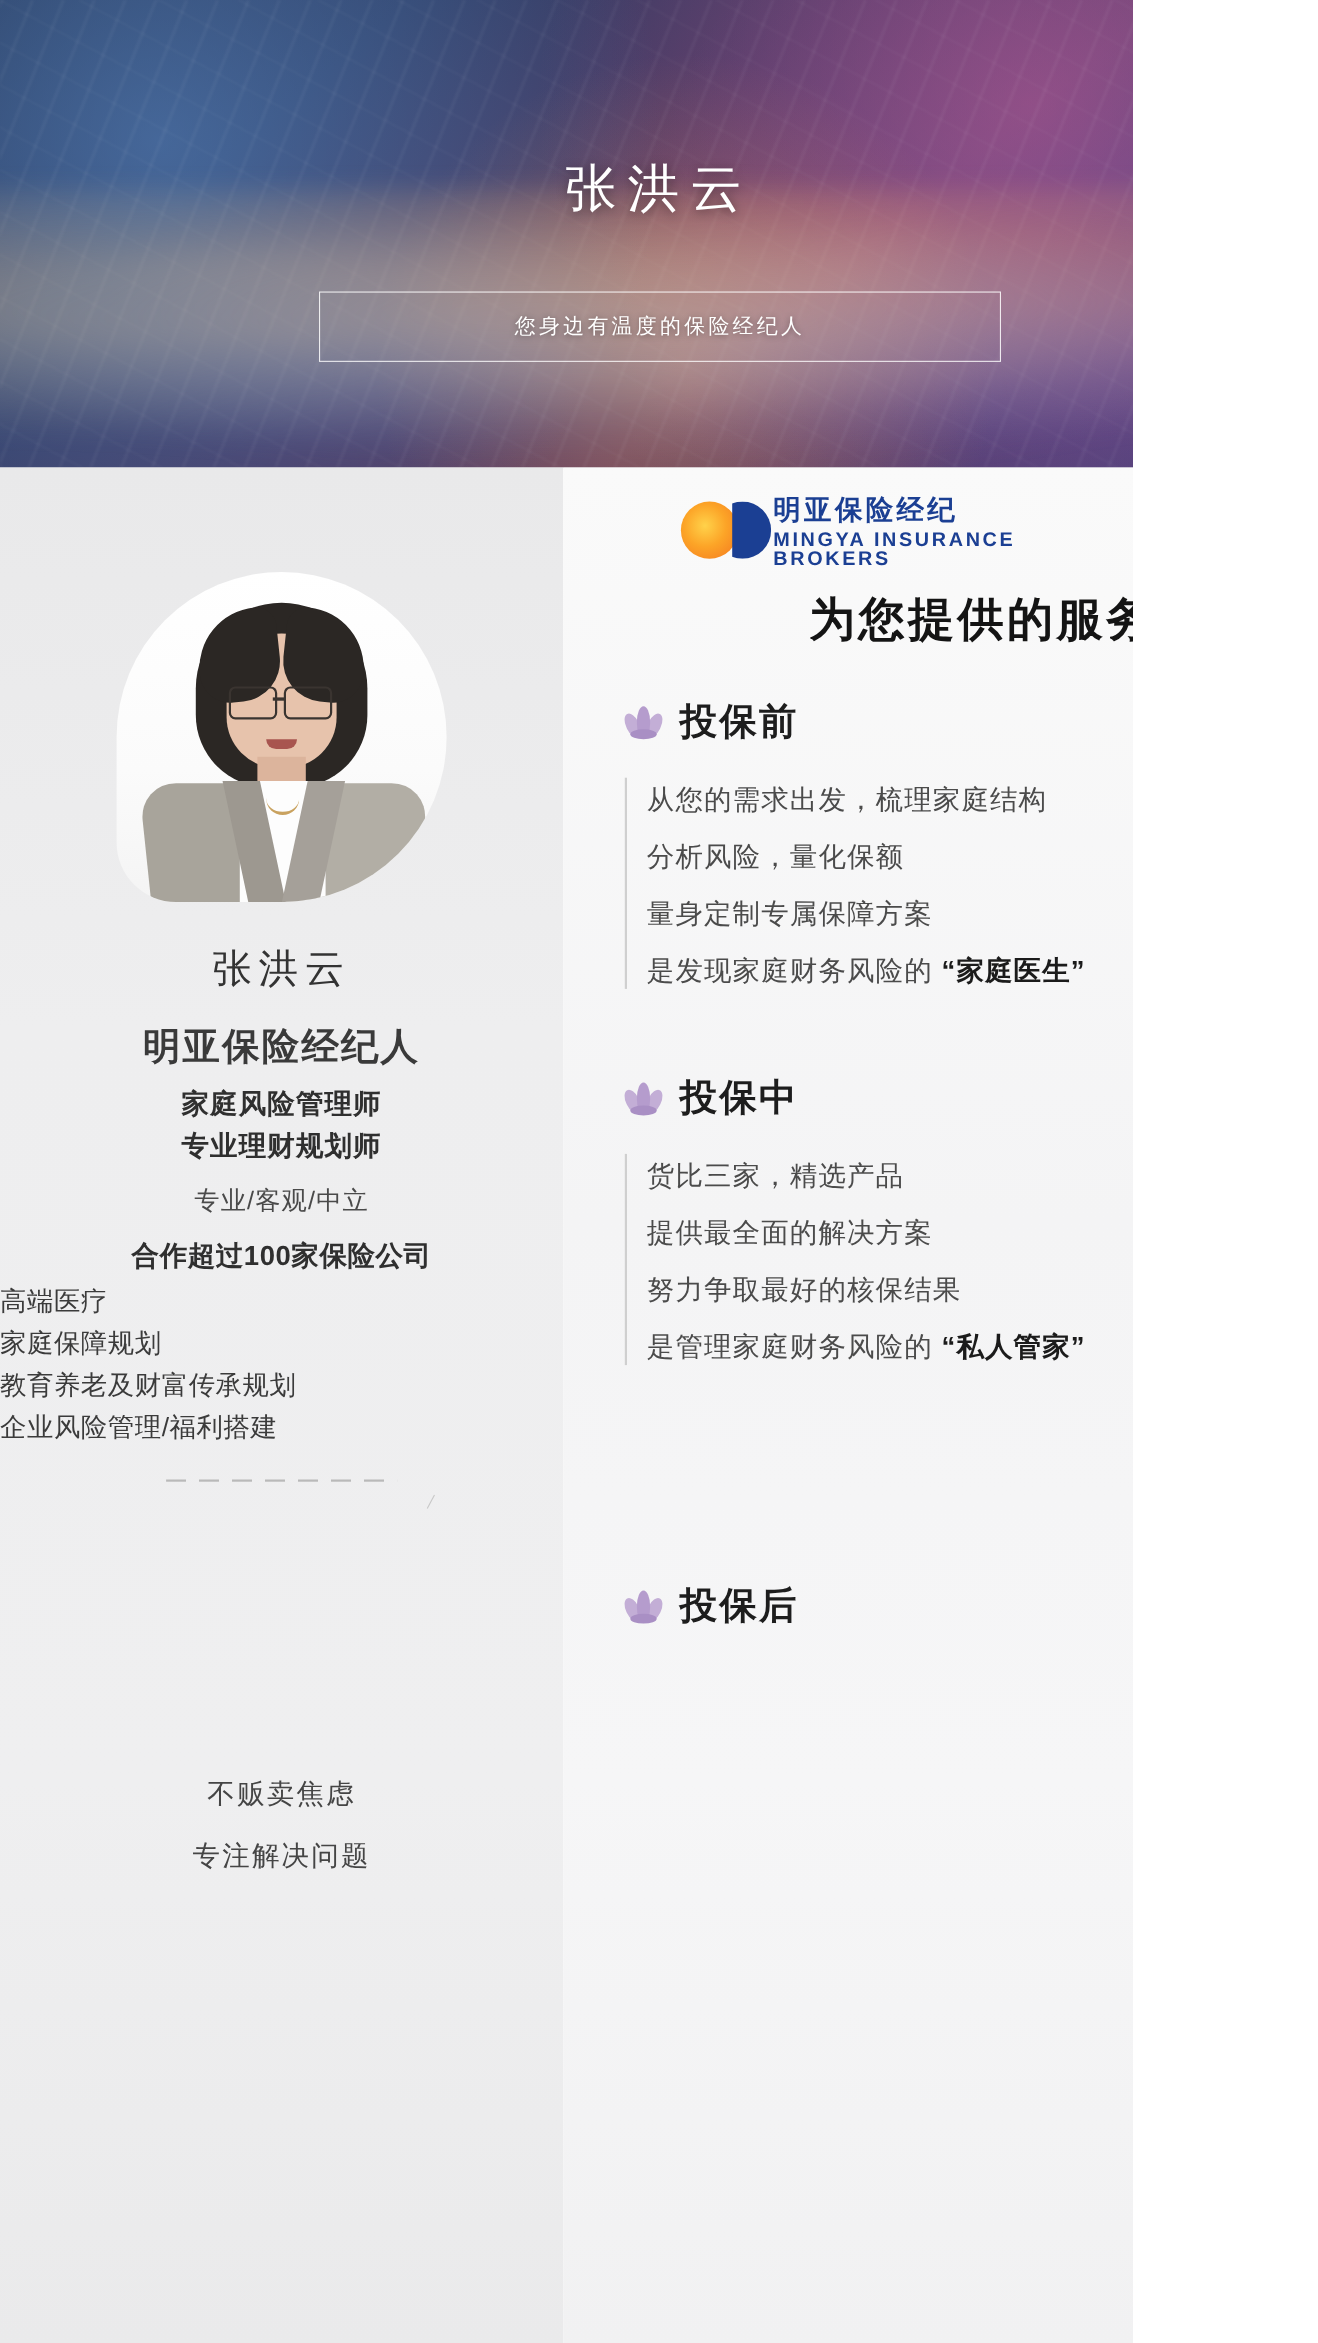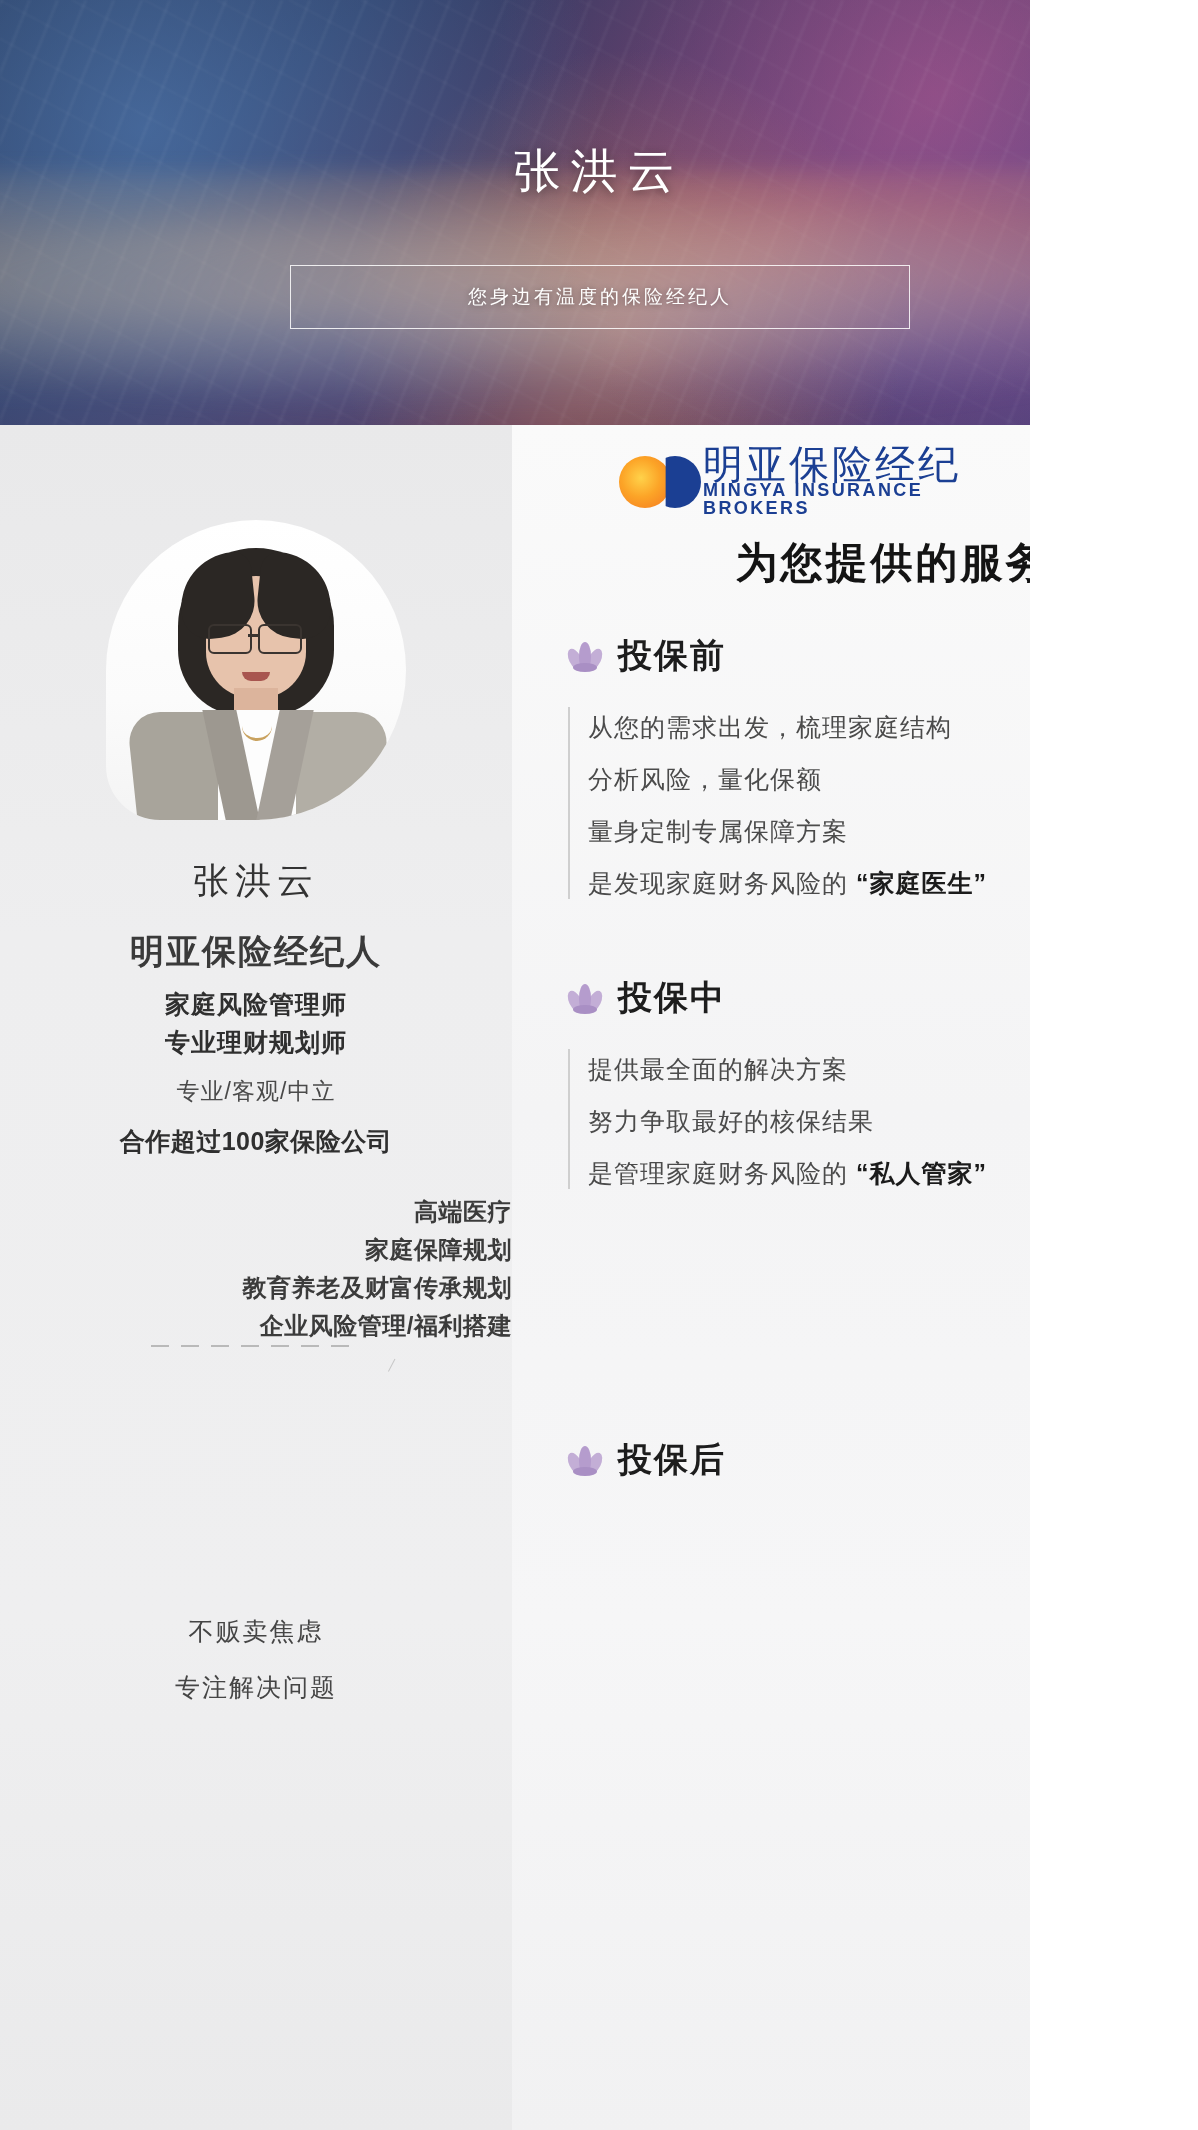--- a/index.html
+++ b/index.html
@@ -139,22 +139,22 @@
   }
   .l-tags{
     position:absolute;top:651px;left:0;width:512px;text-align:center;
     font-size:23px;color:#4a4a4a;letter-spacing:1px;
   }
   .l-coop{
     position:absolute;top:700px;left:0;width:512px;text-align:center;
     font-size:25px;color:#2f2f2f;font-weight:bold;letter-spacing:.5px;
   }
   .l-services{
-    position:absolute;top:768px;left:0;width:512px;text-align:right;
-    font-size:24px;color:#3b3b3b;font-weight:bold;line-height:38px;letter-spacing:.5px;
+    position:absolute;top:740px;left:0;width:512px;text-align:left;
+    font-size:24px;color:#3b3b3b;font-weight:normal;line-height:38px;letter-spacing:.5px;
   }
   .l-divider{
     position:absolute;top:920px;left:151px;width:210px;height:2px;
     background:repeating-linear-gradient(to right,#b9b9b9 0 18px, rgba(0,0,0,0) 18px 30px);
   }
   .l-tick{position:absolute;top:930px;left:378px;width:14px;height:14px;
     border-right:1.5px solid #c7c7c7;transform:rotate(28deg);}
   .l-foot{
     position:absolute;top:1178px;left:0;width:512px;text-align:center;
     font-size:25px;color:#454545;line-height:56px;letter-spacing:2px;
@@ -168,21 +168,21 @@
   .logo-circle{
     position:absolute;left:4px;top:2px;width:52px;height:52px;border-radius:50%;
     background:radial-gradient(circle at 42% 42%, #ffd24a 0%, #fca427 45%, #f4761f 100%);
   }
   .logo-blue{
     position:absolute;left:34px;top:2px;width:52px;height:52px;border-radius:50%;
     background:#1b3f93;
     clip-path:polygon(32% 0, 100% 0, 100% 100%, 32% 100%);
   }
   .logo-txt{margin-left:6px;}
-  .logo-cn{font-size:40px;font-weight:normal;color:#1b3f93;letter-spacing:3px;line-height:34px;}
+  .logo-cn{font-size:25px;font-weight:bold;color:#1b3f93;letter-spacing:3px;line-height:34px;}
   .logo-en{font-size:18px;color:#1b3f93;letter-spacing:2.4px;line-height:18px;font-weight:bold;}
 
   .svc-title{
     position:absolute;top:110px;left:0;width:686px;text-align:center;
     font-size:42px;font-weight:bold;color:#141414;letter-spacing:3px;padding-left:38px;
   }
 
   
   .section{position:absolute;left:0;width:686px;}
   .sec-head{display:flex;align-items:center;padding-left:56px;}
@@ -306,20 +306,21 @@
         <div class="sec-head">
           <div class="lotus">
             <i class="l"></i>
               <i class="r"></i>
               <i class="c"></i>
               <i class="b"></i>
           </div>
           <div class="sec-title">投保中</div>
         </div>
         <div class="sec-body">
+          <div class="sec-item"><span>货比三家，精选产品</span><b></b></div>
           <div class="sec-item"><span>提供最全面的解决方案</span><b></b></div>
           <div class="sec-item"><span>努力争取最好的核保结果</span><b></b></div>
           <div class="sec-item"><span>是管理家庭财务风险的 </span><b>“私人管家”</b></div>
         </div>
       </div>
 
       <div class="section" style="top:1012px;">
         <div class="sec-head">
           <div class="lotus">
             <i class="l"></i>

